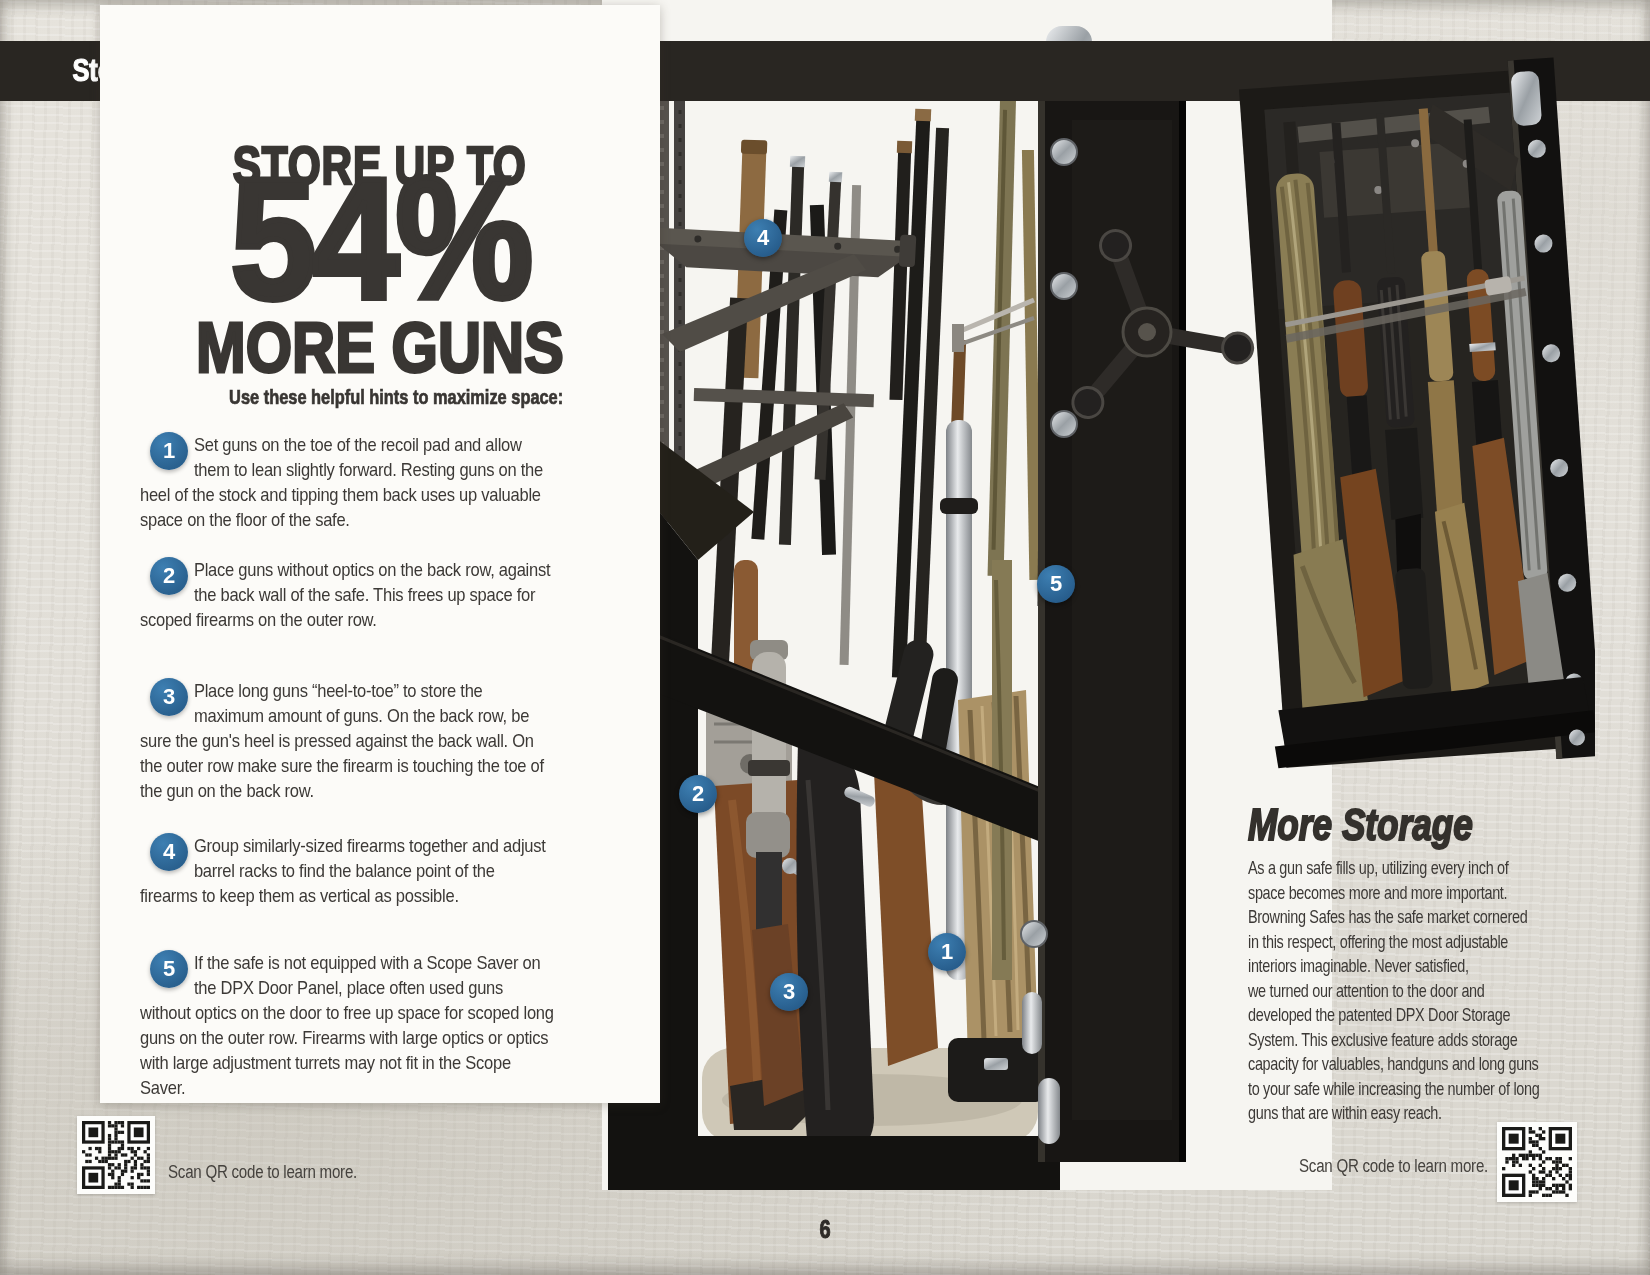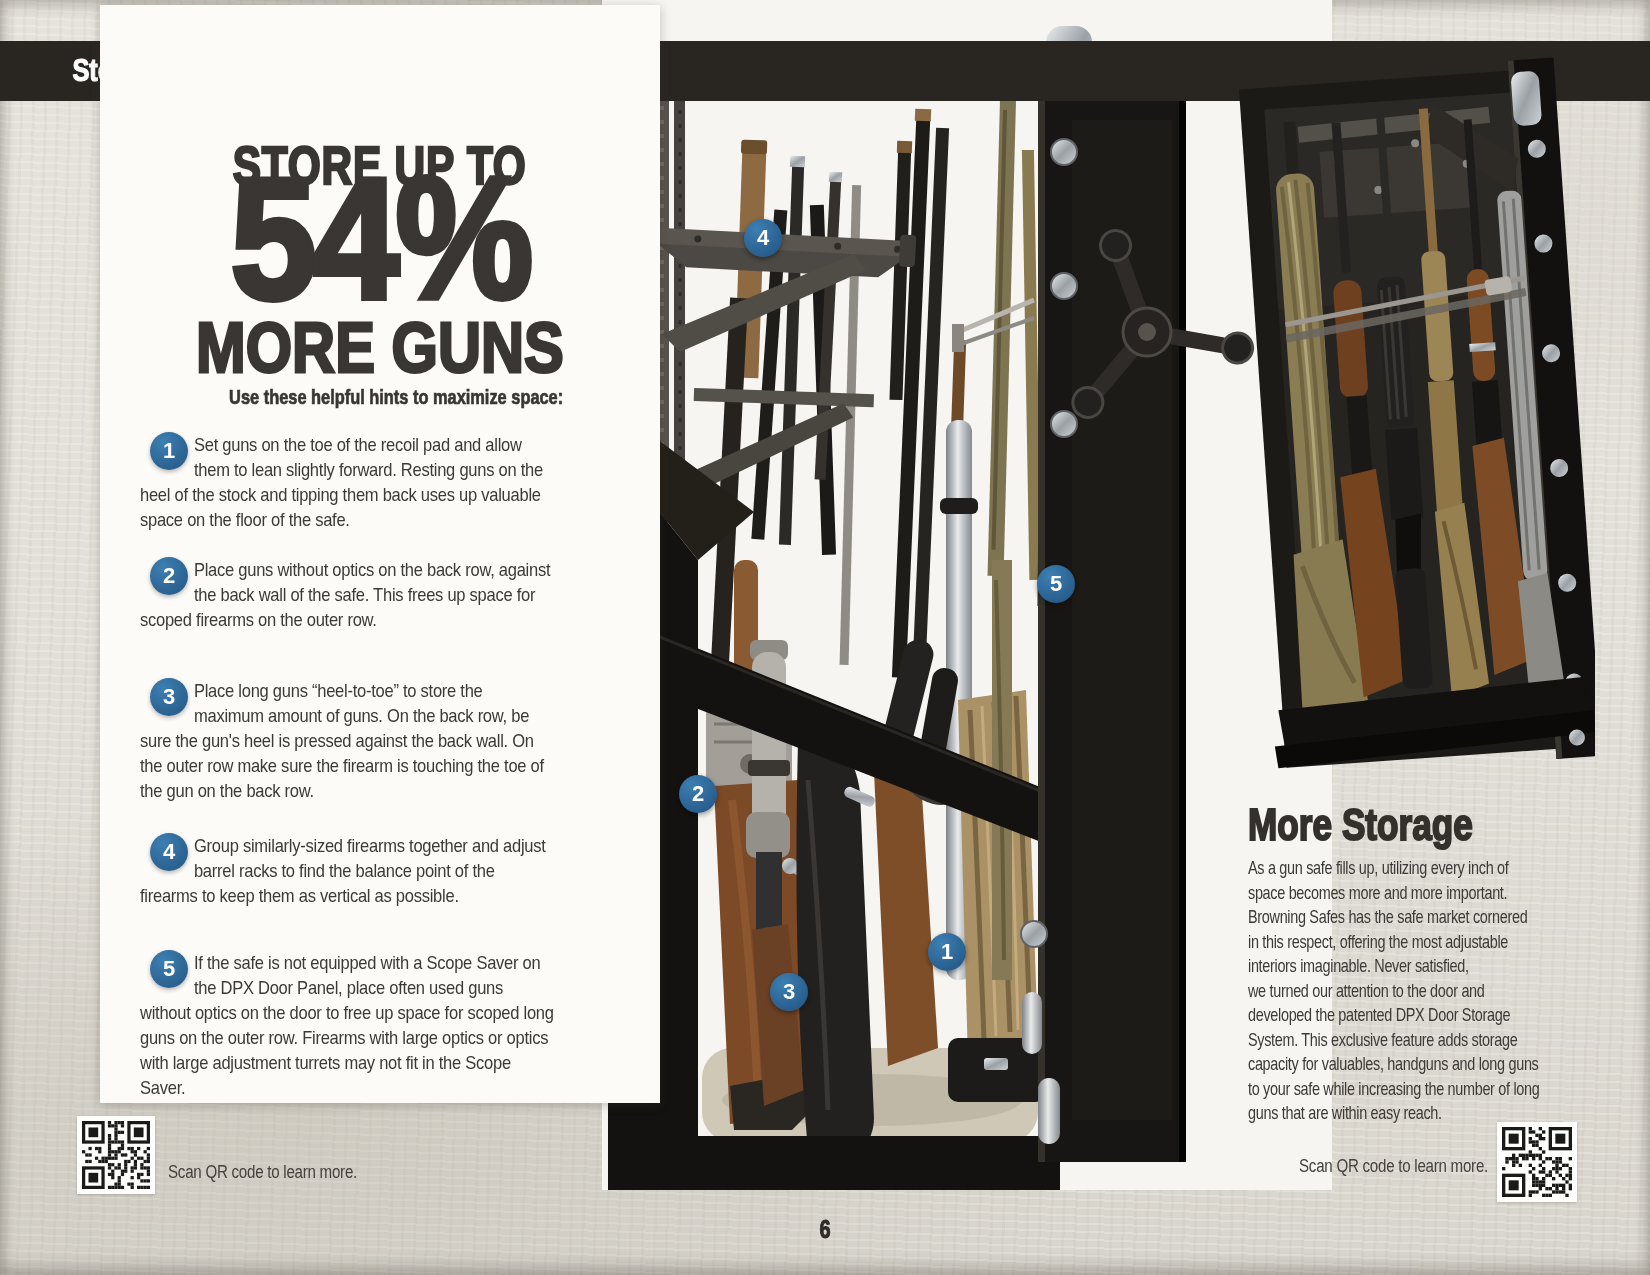--- a/index.html
+++ b/index.html
@@ -40,21 +40,21 @@
   .tip{position:absolute;left:40px;width:500px;}
   .tip-badge{position:absolute;left:10px;top:0;width:38px;height:38px;border-radius:50%;
     background:radial-gradient(circle at 35% 28%, #3d7fb2, #2a618f 72%);
     color:#fff;font-weight:bold;font-size:22px;line-height:38px;text-align:center;
     box-shadow:0 2px 4px rgba(0,0,0,.28);}
   .tip-body{width:476px;transform:scaleX(.87);transform-origin:0 0;
     font-size:19px;line-height:25px;letter-spacing:-.3px;color:#3c3936;}
   .tip-spacer{float:left;width:62px;height:40px;}
   .t1{top:427px}.t2{top:552px}.t3{top:673px}.t4{top:828px}.t5{top:945px}
   
-  .ms-head{position:absolute;left:1248px;top:800px;font-size:44px;font-weight:bold;color:#34312d;white-space:nowrap;}
+  .ms-head{position:absolute;left:1248px;top:800px;font-size:44px;font-weight:bold;color:#34312d;white-space:nowrap;font-style:italic;}
   .ms-head .cond{transform:scaleX(.8);-webkit-text-stroke:2px #34312d;}
   .ms-body{position:absolute;left:1248px;top:856px;width:410px;font-size:18.5px;line-height:24.5px;
     letter-spacing:-.4px;color:#3c3936;white-space:pre-line;transform:scaleX(.78);transform-origin:0 0;}
   
   .caption{font-size:18px;letter-spacing:-.3px;color:#45423e;white-space:nowrap;}
   .cap-left{position:absolute;left:168px;top:1162px;transform:scaleX(.84);transform-origin:0 0;}
   .cap-right{position:absolute;left:1240px;top:1156px;width:248px;text-align:right;
     transform:scaleX(.84);transform-origin:100% 0;}
   .qr-tile{position:absolute;background:#fdfdfb;box-shadow:0 1px 3px rgba(0,0,0,.18);}
   .qr-left{left:77px;top:1116px;width:78px;height:78px;}

